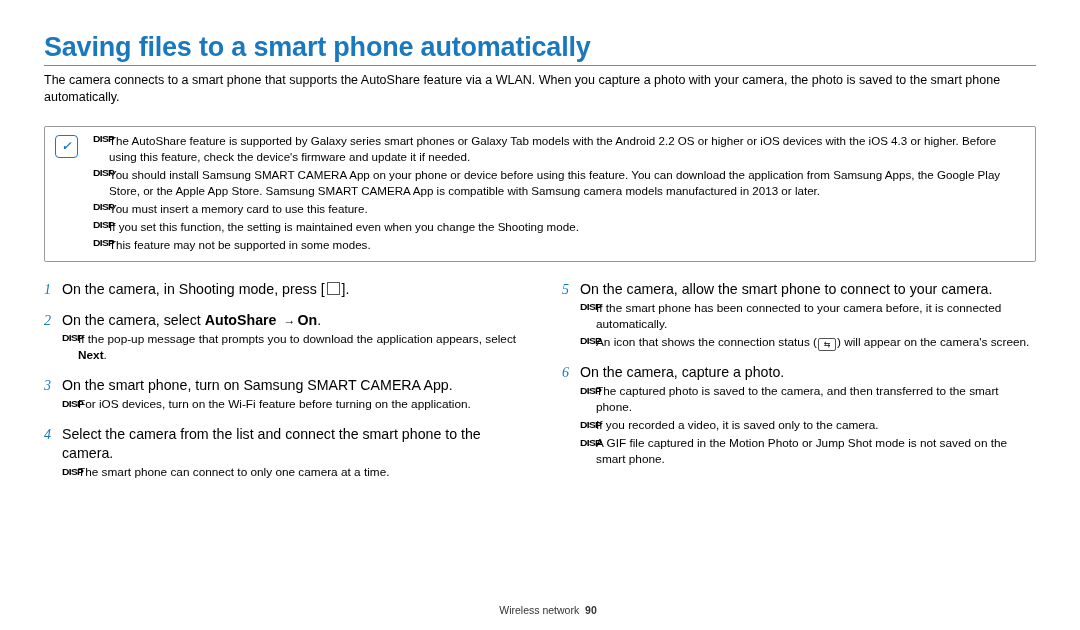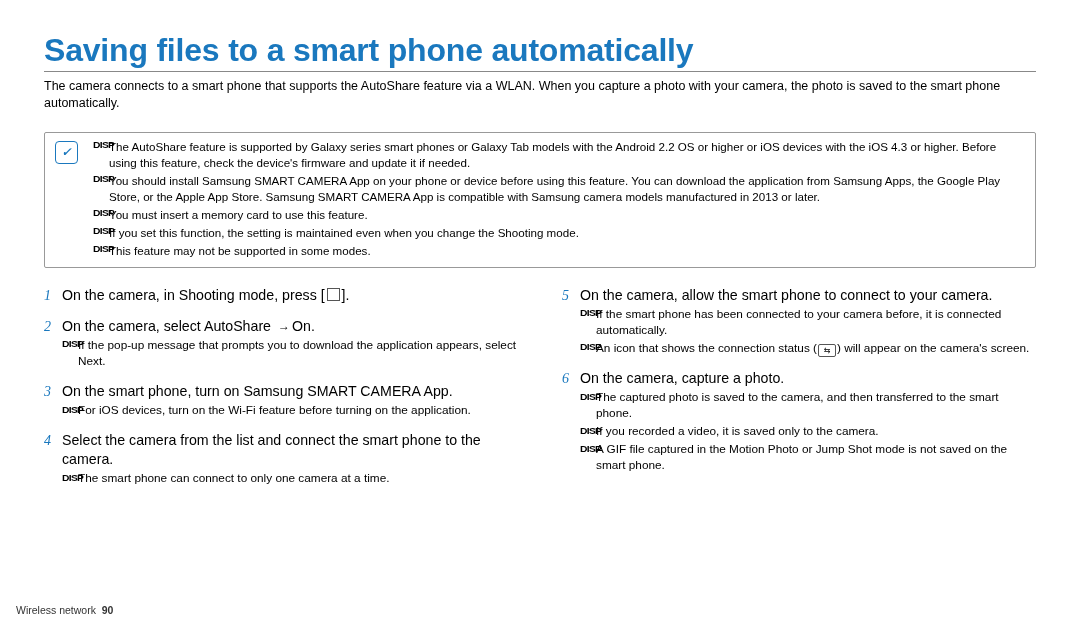--- a/index.html
+++ b/index.html
@@ -14,21 +14,21 @@
     -webkit-font-smoothing: antialiased;
   }
   .page {
     padding: 32px 44px 20px 44px;
     box-sizing: border-box;
     height: 100%;
     position: relative;
   }
   .title {
     color: #1a78be;
-    font-size: 32px;
+    font-size: 27px;
     font-weight: 600;
     letter-spacing: -0.2px;
     margin: 0 0 2px 0;
   }
   .rule {
     border: none;
     border-top: 0.5px solid #888;
     margin: 0 0 6px 0;
   }
   .intro {
@@ -111,21 +111,21 @@
   }
   .step-num {
     position: absolute;
     left: 0;
     top: 1px;
     font-family: Georgia, 'Times New Roman', serif;
     font-style: italic;
     font-size: 14px;
     color: #1a78be;
   }
-  .step b { font-weight: 400; }
+  .step b { font-weight: 700; }
   .arrow {
     display: inline-block;
     margin: 0 4px 0 7px;
     font-size: 12px;
     position: relative;
     top: -1px;
     letter-spacing: -2px;
   }
   .box-glyph {
     display: inline-block;
@@ -163,21 +163,21 @@
     font-size: 8px;
     line-height: 1;
     vertical-align: -1px;
     margin: 0 1px;
   }
   .footer {
     position: absolute;
     bottom: 14px;
     left: 16px;
     right: 0;
-    text-align: left;
+    text-align: center;
     font-size: 10.5px;
     color: #333;
   }
   .footer b { font-weight: 700; }
 </style>
 </head>
 <body>
 
 <div class="page">
 

